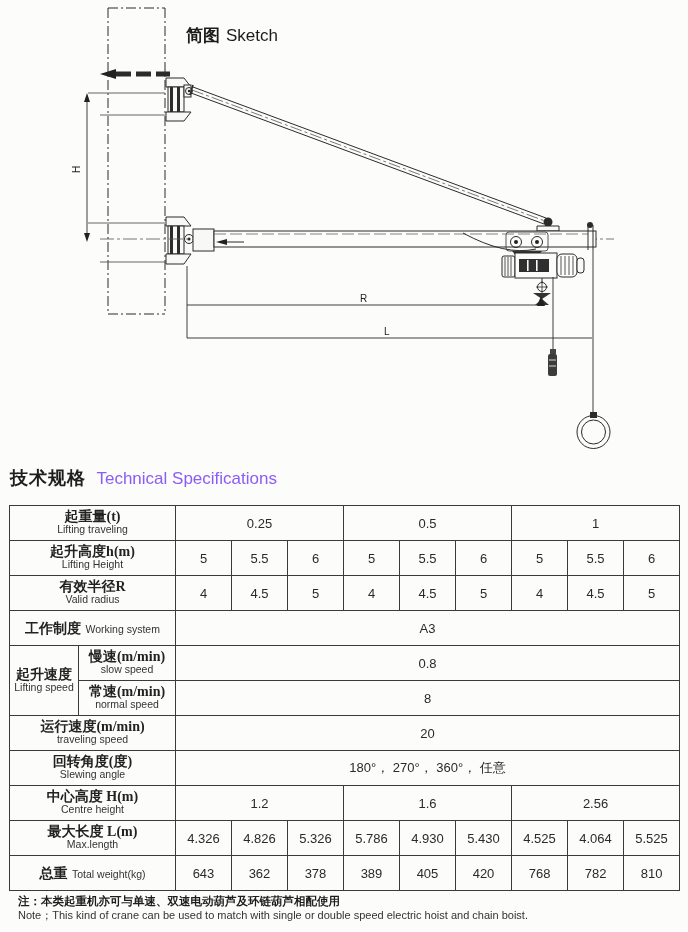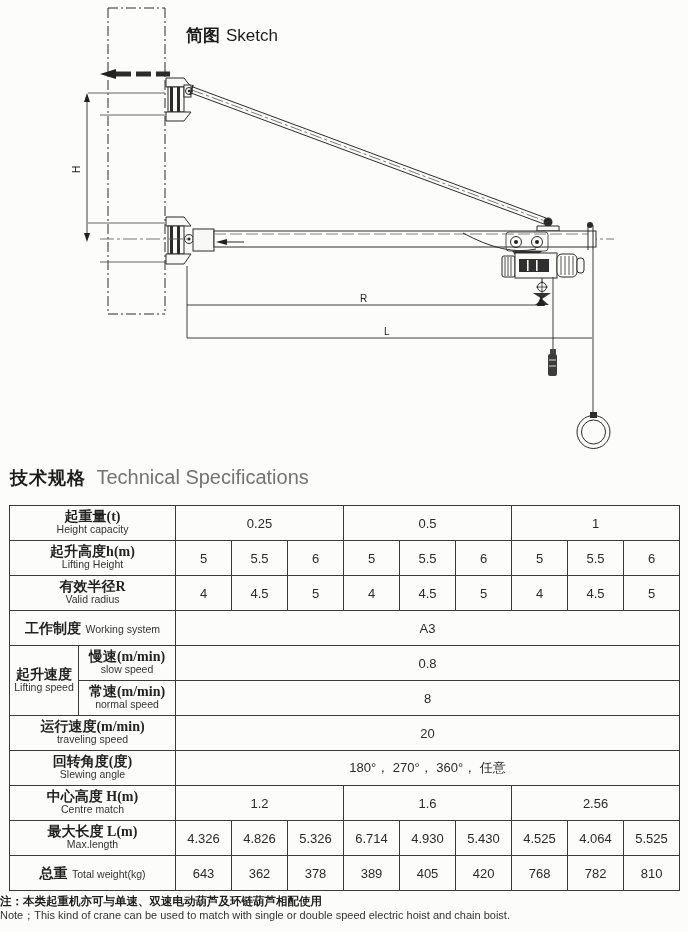--- a/index.html
+++ b/index.html
@@ -3,31 +3,31 @@
 <meta charset="utf-8">
 <style>
   * { margin:0; padding:0; box-sizing:border-box; }
   html,body { width:688px; height:932px; background:#fcfcfa; font-family:"Liberation Sans", sans-serif; color:#2e2e2e; }
   .page { position:relative; width:688px; height:932px; overflow:hidden; background:#fcfcfa; }
 
   .sketch { position:absolute; left:0; top:0; }
 
   .sec-title { position:absolute; left:10px; top:466px; white-space:nowrap; }
   .sec-title .zh { font-family:Liberation Mono, monospace; font-weight:700; font-size:18px; letter-spacing:1px; color:#1e1e1e; }
-  .sec-title .en { font-size:20px; color:#737373; margin-left:6px; }
+  .sec-title .en { font-size:17px; color:#8b5cf6; margin-left:6px; }
 
   table.spec { position:absolute; left:9px; top:505px; width:670px; border-collapse:collapse; table-layout:fixed; border:1.5px solid #333; }
   table.spec td { border:1px solid #3a3a3a; text-align:center; vertical-align:middle; padding:0 1px; overflow:hidden; }
   table.spec tr { height:35px; }
   .lab .zh, .zh-inline { font-family:"Liberation Serif", serif; font-weight:700; font-size:14px; color:#222; display:block; line-height:13px; }
   .lab .en, .en-inline { font-size:10.5px; color:#333; display:block; line-height:13px; }
   .zh-inline, .en-inline { display:inline; }
   td.v { font-size:13px; color:#2a2a2a; }
 
-  .note { position:absolute; left:0; top:894px; }
+  .note { position:absolute; left:18px; top:894px; }
   .note .nzh { font-family:"Liberation Serif", serif; font-weight:700; font-size:11.5px; color:#1d1d1d; line-height:14px; }
   .note .nen { font-size:11px; color:#333; line-height:14px; }
 
   .cjk-bold { font-weight:700; }
 </style>
 </head>
 <body>
 
 <div class="page">
 
@@ -190,21 +190,21 @@
         <col style="width:56px">
         <col style="width:56px">
       <col style="width:56px">
         <col style="width:56px">
         <col style="width:56px">
     </colgroup>
     <tbody>
       <tr>
         <td class="lab" colspan="2">
           <span class="zh">起重量(t)</span>
-          <span class="en">Height  capacity</span>
+          <span class="en">Lifting  traveling</span>
         </td>
         <td class="v" colspan="3">0.25</td>
         <td class="v" colspan="3">0.5</td>
         <td class="v" colspan="3">1</td>
       </tr>
       <tr>
         <td class="lab" colspan="2">
           <span class="zh">起升高度h(m)</span>
           <span class="en">Lifting  Height</span>
         </td>
@@ -268,35 +268,35 @@
       <tr>
         <td class="lab" colspan="2">
           <span class="zh">回转角度(度)</span>
           <span class="en">Slewing  angle</span>
         </td>
         <td class="v" colspan="9">180°， 270°， 360°， 任意</td>
       </tr>
       <tr>
         <td class="lab" colspan="2">
           <span class="zh">中心高度 H(m)</span>
-          <span class="en">Centre  match</span>
+          <span class="en">Centre  height</span>
         </td>
         <td class="v" colspan="3">1.2</td>
         <td class="v" colspan="3">1.6</td>
         <td class="v" colspan="3">2.56</td>
       </tr>
       <tr>
         <td class="lab" colspan="2">
           <span class="zh">最大长度 L(m)</span>
           <span class="en">Max.length</span>
         </td>
         <td class="v">4.326</td>
         <td class="v">4.826</td>
         <td class="v">5.326</td>
-        <td class="v">6.714</td>
+        <td class="v">5.786</td>
         <td class="v">4.930</td>
         <td class="v">5.430</td>
         <td class="v">4.525</td>
         <td class="v">4.064</td>
         <td class="v">5.525</td>
       </tr>
       <tr>
         <td class="lab" colspan="2">
           <span class="zh-inline">总重</span>
           <span class="en-inline">Total  weight(kg)</span>

